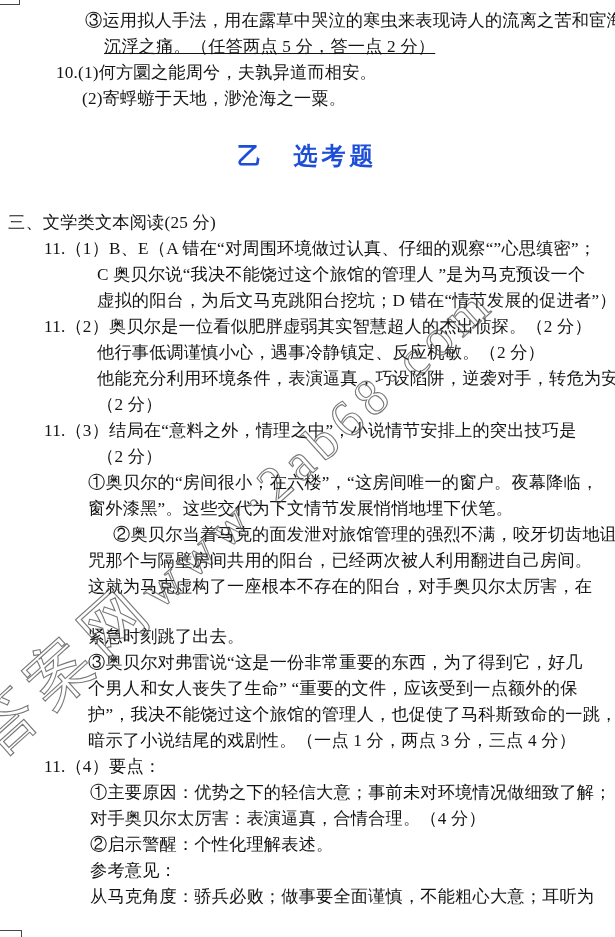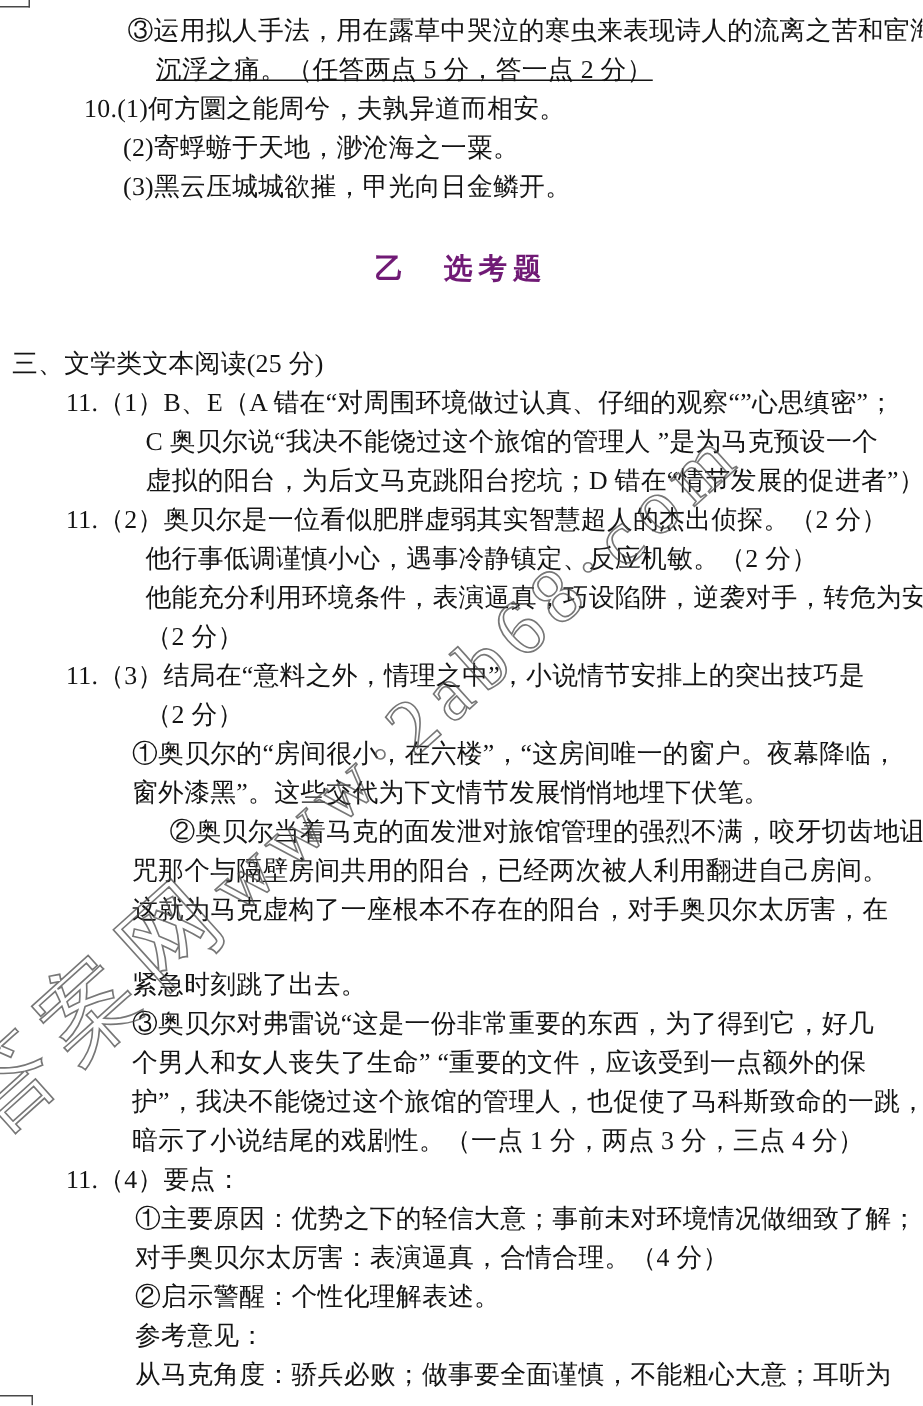--- a/index.html
+++ b/index.html
@@ -15,24 +15,24 @@
   .ln {
     height:26px; line-height:26px;
     font-size:17.2px;
     letter-spacing:0.2px;
     white-space:pre;
     color:#141414;
   }
   .heading {
     margin:28px 0 38px 0;
     text-align:center;
-    font-size:19px;
+    font-size:24px;
     font-weight:bold;
     letter-spacing:4px;
-    color:#701a75;
+    color:#1d4ed8;
   }
   
   .corner-tl {
     position:absolute; top:0; left:0;
     width:19px; height:4px;
     border-bottom:1.5px solid #484848;
     border-right:1.5px solid #484848;
   }
   .corner-bl {
     position:absolute; bottom:0; left:0;
@@ -73,21 +73,20 @@
 
   <div class="corner-tl"></div>
   <div class="corner-bl"></div>
 
   <div class="doc">
     <div id="top-lines">
         <div class="ln" style="padding-left: 85px;">③运用拟人手法，用在露草中哭泣的寒虫来表现诗人的流离之苦和宦海</div>
         <div class="ln" style="padding-left: 104px; text-decoration: underline;">沉浮之痛。（任答两点 5 分，答一点 2 分）</div>
         <div class="ln" style="padding-left: 56px;">10.(1)何方圜之能周兮，夫孰异道而相安。</div>
         <div class="ln" style="padding-left: 82px;">(2)寄蜉蝣于天地，渺沧海之一粟。</div>
-        <div class="ln" style="padding-left: 82px;">(3)黑云压城城欲摧，甲光向日金鳞开。</div>
       </div>
     <div class="heading">乙　选考题</div>
     <div id="main-lines">
         <div class="ln" style="padding-left: 8px;">三、文学类文本阅读(25 分)</div>
         <div class="ln" style="padding-left: 44px;">11.（1）B、E（A 错在“对周围环境做过认真、仔细的观察“”心思缜密”；</div>
         <div class="ln" style="padding-left: 97px;">C 奥贝尔说“我决不能饶过这个旅馆的管理人 ”是为马克预设一个</div>
         <div class="ln" style="padding-left: 97px;">虚拟的阳台，为后文马克跳阳台挖坑；D 错在“情节发展的促进者”）</div>
         <div class="ln" style="padding-left: 44px;">11.（2）奥贝尔是一位看似肥胖虚弱其实智慧超人的杰出侦探。（2 分）</div>
         <div class="ln" style="padding-left: 97px;">他行事低调谨慎小心，遇事冷静镇定、反应机敏。（2 分）</div>
         <div class="ln" style="padding-left: 97px;">他能充分利用环境条件，表演逼真，巧设陷阱，逆袭对手，转危为安。</div>

